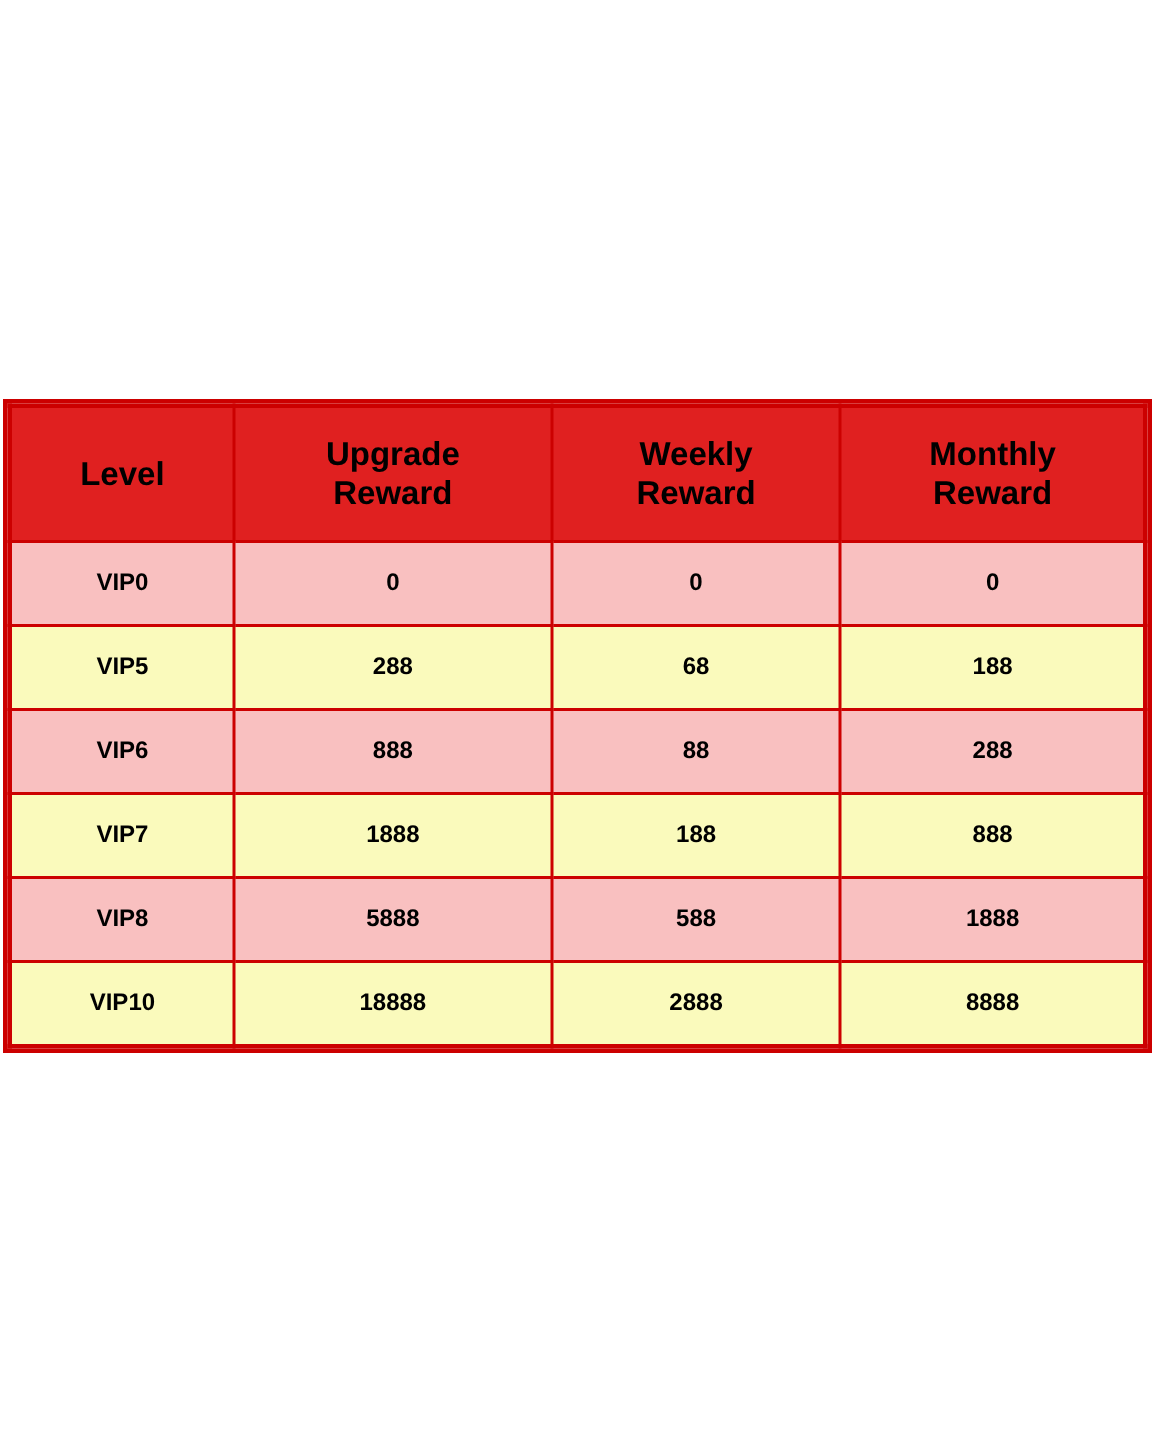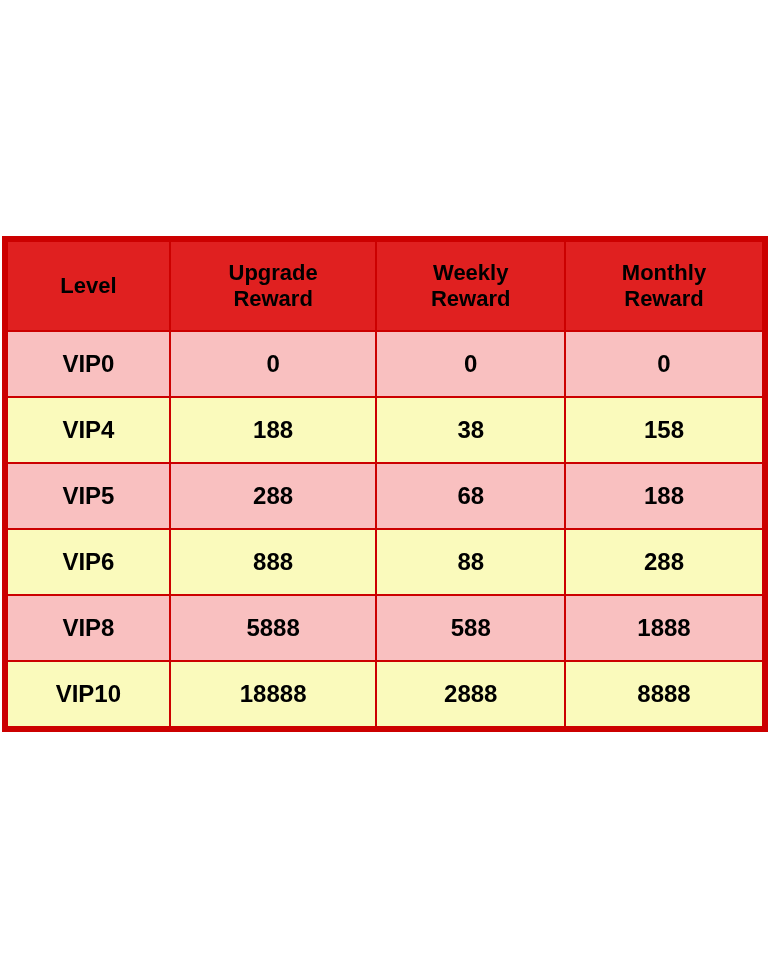--- a/index.html
+++ b/index.html
@@ -43,21 +43,21 @@
     tbody tr:nth-child(odd) td {
       background-color: #f9c0c0;
     }
 
     tbody tr:nth-child(even) td {
       background-color: #fafabc;
     }
 
     tbody tr td {
       text-align: center;
-      font-size: 24px;
+      font-size: 16px;
       font-weight: bold;
       padding: 18px 10px;
       border: 2px solid #cc0000;
       color: #000;
     }
 
     tbody tr td:first-child {
       font-weight: bold;
     }
   </style>
@@ -75,36 +75,36 @@
       </tr>
     </thead>
     <tbody id="table-body">
     <tr>
           <td>VIP0</td>
           <td>0</td>
           <td>0</td>
           <td>0</td>
         </tr>
         <tr>
-          <td>VIP4</td>
-          <td>188</td>
-          <td>38</td>
-          <td>158</td>
-        </tr>
-        <tr>
           <td>VIP5</td>
           <td>288</td>
           <td>68</td>
           <td>188</td>
         </tr>
         <tr>
           <td>VIP6</td>
           <td>888</td>
           <td>88</td>
           <td>288</td>
+        </tr>
+        <tr>
+          <td>VIP7</td>
+          <td>1888</td>
+          <td>188</td>
+          <td>888</td>
         </tr>
         <tr>
           <td>VIP8</td>
           <td>5888</td>
           <td>588</td>
           <td>1888</td>
         </tr>
         <tr>
           <td>VIP10</td>
           <td>18888</td>

